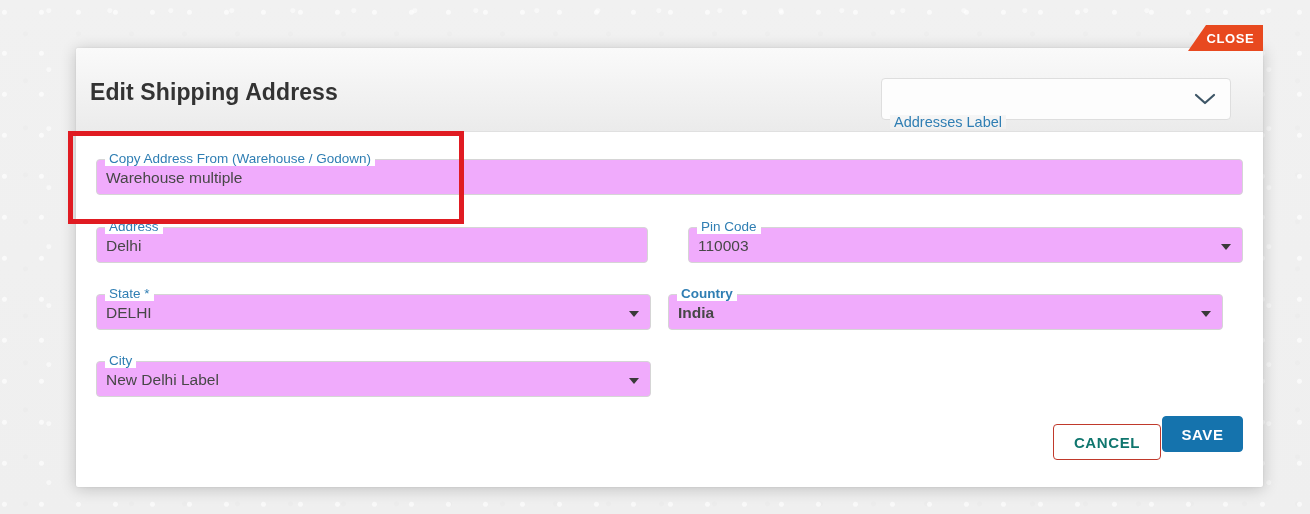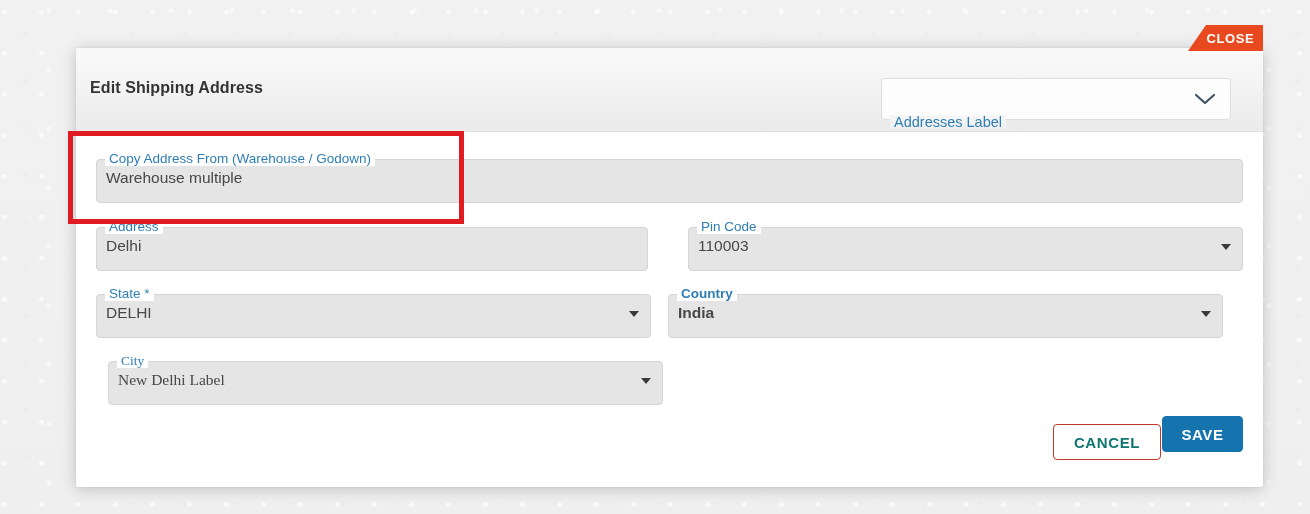--- a/index.html
+++ b/index.html
@@ -48,21 +48,21 @@
     background: linear-gradient(180deg, #fafafa 0%, #ebebeb 100%);
     border-bottom: 1px solid #e0e0e0;
     border-top-left-radius: 3px;
     border-top-right-radius: 3px;
   }
 
   .modal-title {
     position: absolute;
     left: 14px;
     top: 31px;
-    font-size: 16px;
+    font-size: 23px;
     font-weight: bold;
     color: #333333;
     letter-spacing: 0.1px;
   }
 
   
   .close-tab {
     position: absolute;
     left: 1112px;
     top: -23px;
@@ -79,24 +79,24 @@
     cursor: pointer;
     clip-path: polygon(18px 0, 100% 0, 100% 100%, 0 100%);
     padding-left: 10px;
     box-sizing: border-box;
   }
 
   
   .field {
     position: absolute;
     box-sizing: border-box;
-    height: 44px;
+    height: 36px;
     border: 1px solid #d5d5d5;
     border-radius: 4px;
-    background: #e5e5e5;
+    background: #f0abfc;
   }
   .field .legend {
     position: absolute;
     top: -8px;
     left: 8px;
     padding: 0 4px;
     background: #ffffff;
     font-size: 13.5px;
     color: #2f7eb3;
     white-space: nowrap;
@@ -140,21 +140,21 @@
     font-size: 14.5px;
     margin-top: 44px;
   }
 
   
   .field.copy-from  { left: 20px;  top: 111px; width: 1147px; }
   .field.address    { left: 20px;  top: 179px; width: 552px;  }
   .field.pincode    { left: 612px; top: 179px; width: 555px;  }
   .field.state      { left: 20px;  top: 246px; width: 555px; padding-left: 44px;  }
   .field.country    { left: 592px; top: 246px; width: 555px; font-weight: bold;  }
-  .field.city       { left: 32px;  top: 313px; width: 555px; font-family: Liberation Serif, serif;  }
+  .field.city       { left: 20px;  top: 313px; width: 555px;  }
 
   
   .btn {
     position: absolute;
     box-sizing: border-box;
     height: 36px;
     border-radius: 4px;
     font-size: 15px;
     font-weight: bold;
     letter-spacing: 0.6px;

